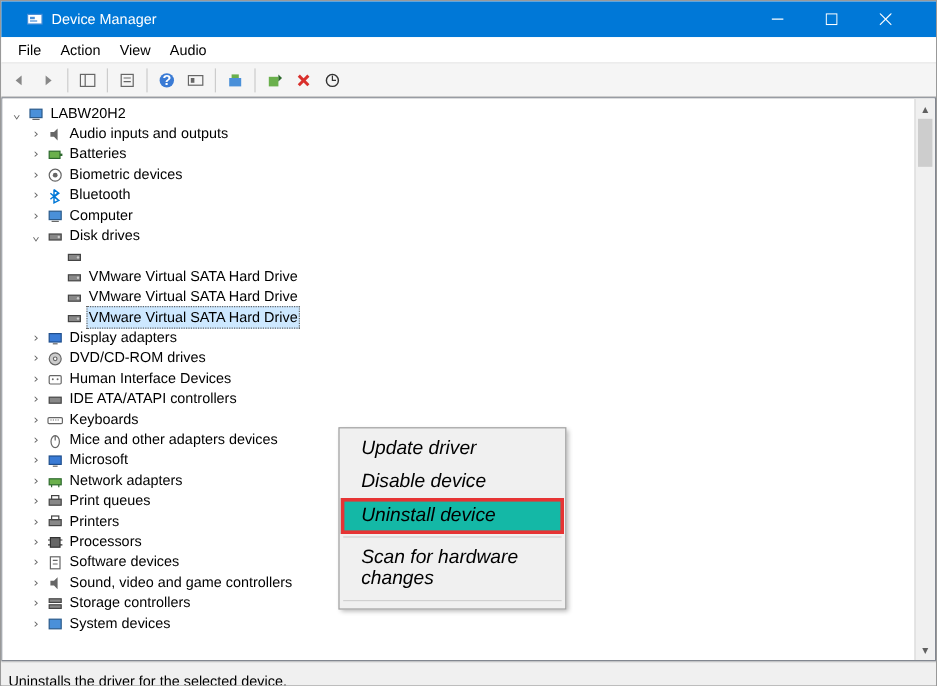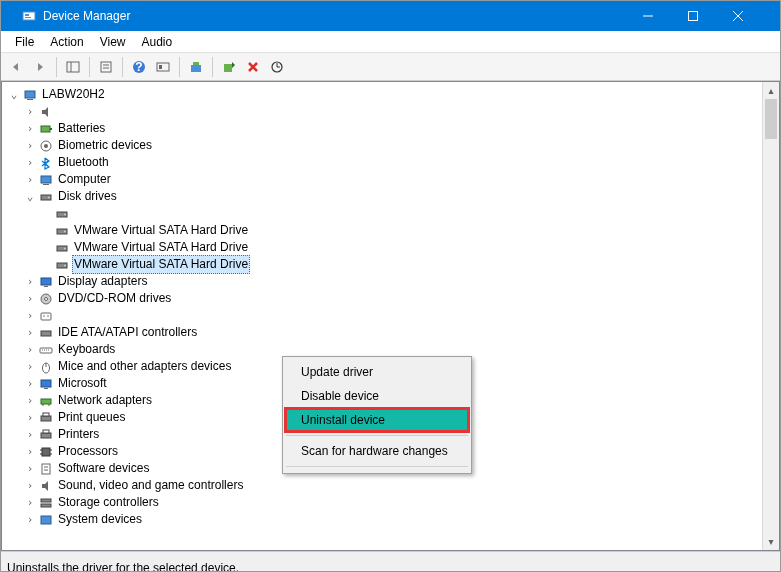--- a/index.html
+++ b/index.html
@@ -27,21 +27,21 @@
 .tree-row { display: flex; align-items: center; height: 17px; line-height: 17px; white-space: nowrap; }
 .tree-row .expander { width: 16px; text-align: center; color: #666; font-size: 11px; font-family: monospace; user-select: none; display:inline-flex; align-items:center; justify-content:center; }
 .tree-row .node-icon { width: 16px; height: 16px; display: inline-flex; align-items: center; justify-content: center; margin-right: 2px; }
 .tree-row .node-label { padding: 0 2px; }
 .tree-row.selected .node-label { background: #cde8ff; border: 1px dotted #666; padding: 0 1px; }
 .indent-0 { padding-left: 0; }
 .indent-1 { padding-left: 16px; }
 .indent-2 { padding-left: 32px; }
 
 .context-menu { position: absolute; left: 280px; top: 274px; width: 190px; background: #f0f0f0; border: 1px solid #a0a0a0; box-shadow: 2px 2px 4px rgba(0,0,0,.3); padding: 3px 2px; }
-.context-menu .cm-item { padding: 5px 16px; font-size: 12px; }
+.context-menu .cm-item { padding: 5px 16px; font-size: 16px; font-style: italic; }
 .context-menu .cm-sep { height: 1px; background: #d0d0d0; margin: 3px 1px; }
 .context-menu .cm-item.highlight { background: #14b8a6; }
 .context-menu .cm-item.highlight-border { border: 3px solid #e63434; margin: -1px; padding: 3px 14px; }
 .context-menu .cm-item.bold { font-weight: 600; }
 
 .statusbar { height: 32px; border-top: 1px solid #ccc; display: flex; align-items: center; padding: 0 6px; background: #f0f0f0; font-size: 12px; }
 
 svg { display: block; }
 </style>
 </head>
@@ -164,20 +164,21 @@
       <span class="node-label">LABW20H2</span>
     </div>
 
     <div class="tree-row indent-1">
       <span class="expander">›</span>
       <span class="node-icon">
           <svg width="14" height="14">
             <path d="M3 5 L6 5 L9 2 L9 12 L6 9 L3 9 Z" fill="#666"></path>
           </svg>
         </span>
+      <span class="node-label">Audio inputs and outputs</span>
     </div>
 
     <div class="tree-row indent-1">
       <span class="expander">›</span>
       <span class="node-icon">
           <svg width="14" height="14">
             <rect x="2" y="4" width="9" height="6" fill="#6ab04c" stroke="#2d6a2d"></rect>
             <rect x="11" y="6" width="2" height="2" fill="#2d6a2d"></rect>
           </svg>
         </span>
@@ -291,20 +292,21 @@
 
     <div class="tree-row indent-1">
       <span class="expander">›</span>
       <span class="node-icon">
           <svg width="14" height="14">
             <rect x="2" y="4" width="10" height="7" rx="1" fill="none" stroke="#666"></rect>
             <circle cx="5" cy="7" r=".8" fill="#666"></circle>
             <circle cx="9" cy="7" r=".8" fill="#666"></circle>
           </svg>
         </span>
+      <span class="node-label">Human Interface Devices</span>
     </div>
 
     <div class="tree-row indent-1">
       <span class="expander">›</span>
       <span class="node-icon">
           <svg width="14" height="14">
             <rect x="2" y="5" width="10" height="5" fill="#888" stroke="#444"></rect>
           </svg>
         </span>
       <span class="node-label">IDE ATA/ATAPI controllers</span>

